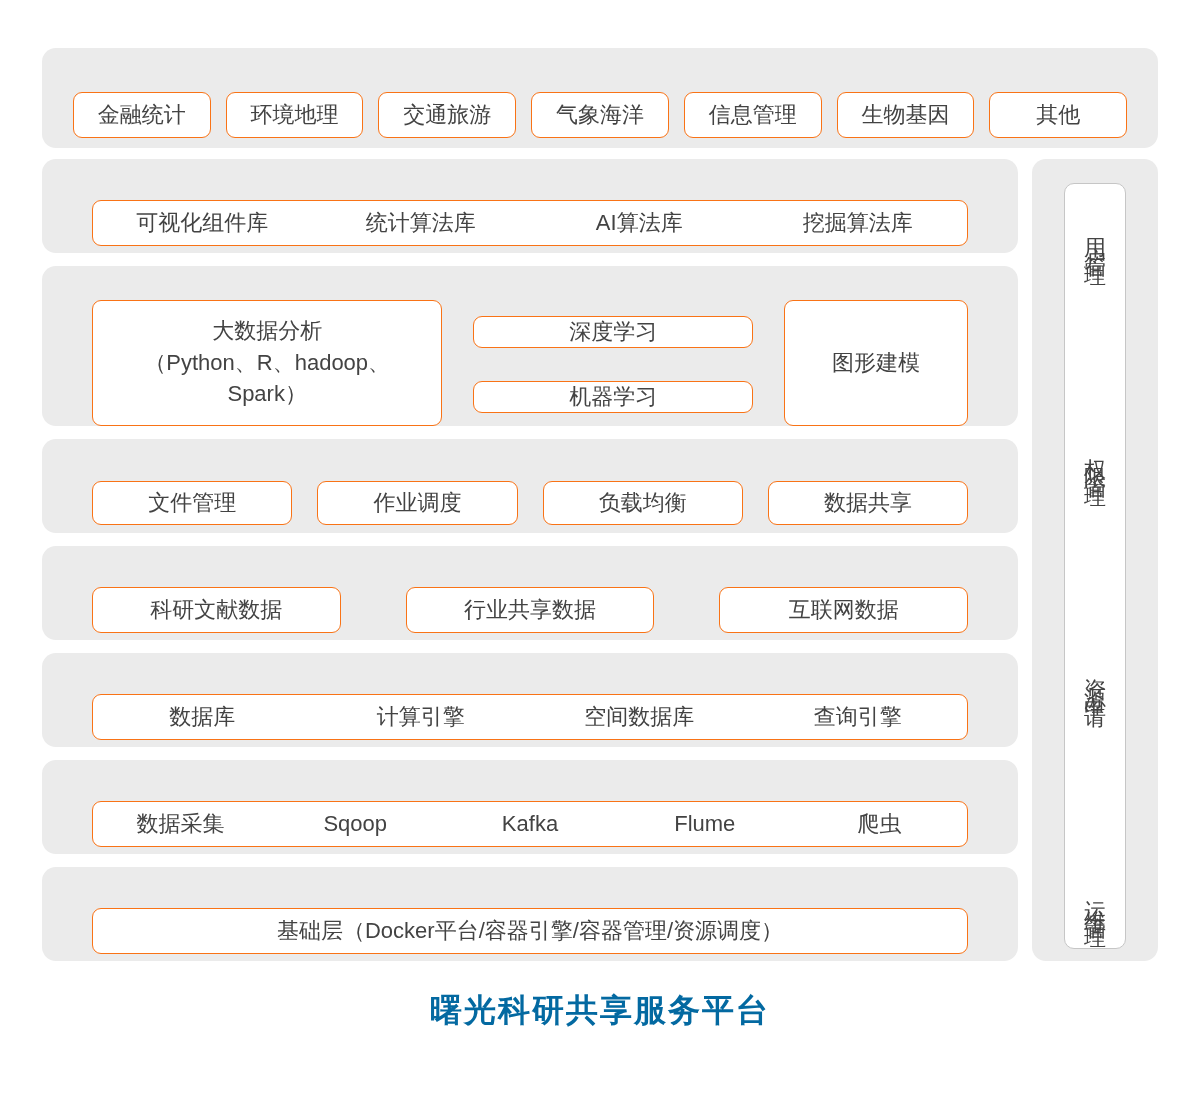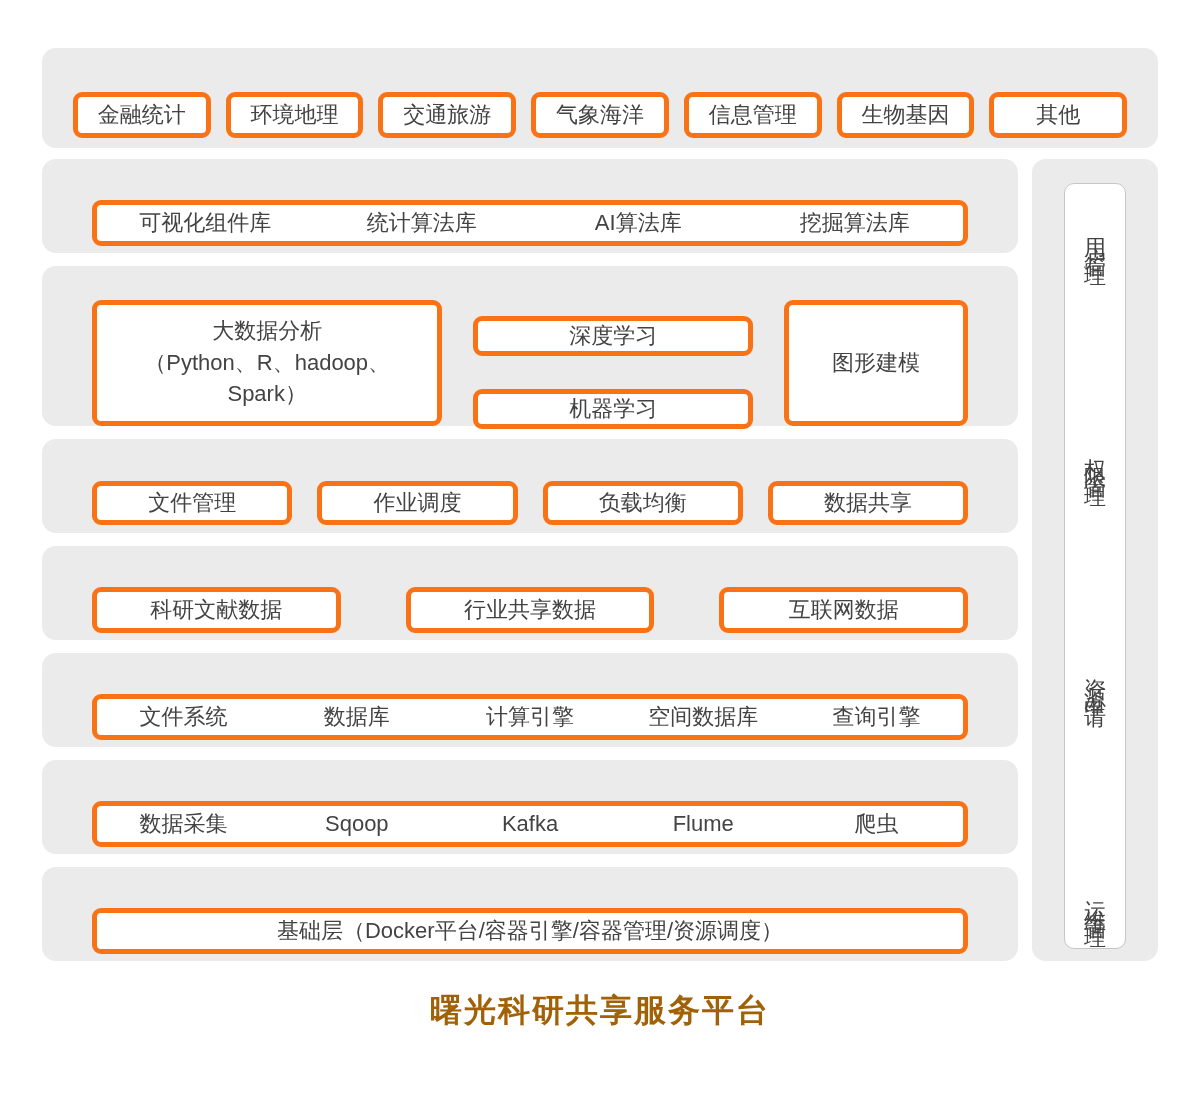--- a/index.html
+++ b/index.html
@@ -14,21 +14,21 @@
     position: relative;
     width: 1201px; height: 1099px;
     padding: 48px 43px 0 42px;
   }
   .panel {
     background: #ebebeb;
     border-radius: 14px;
   }
   .wbox {
     background: #ffffff;
-    border: 5px solid #f97316;
+    border: 1px solid #f97316;
     border-radius: 9px;
     display: flex;
     align-items: center;
     justify-content: center;
     font-size: 22px;
     color: #434343;
     margin-top: 33px;
   }
   
   .top-panel {
@@ -100,21 +100,21 @@
     letter-spacing: 9px;
     color: #434343;
   }
 
   .footer-title {
     margin-top: 28px;
     text-align: center;
     font-size: 32px;
     font-weight: bold;
     letter-spacing: 2px;
-    color: #a16207;
+    color: #0369a1;
   }
 </style>
 </head>
 <body>
 
 <div class="canvas">
 
   <div class="panel top-panel">
     <div class="wbox">金融统计</div>
     <div class="wbox">环境地理</div>
@@ -158,21 +158,20 @@
       </div>
 
       <div class="panel row row-gap65">
         <div class="wbox">科研文献数据</div>
         <div class="wbox">行业共享数据</div>
         <div class="wbox">互联网数据</div>
       </div>
 
       <div class="panel row">
         <div class="wbox strip">
-          <span class="cell">文件系统</span>
           <span class="cell">数据库</span>
           <span class="cell">计算引擎</span>
           <span class="cell">空间数据库</span>
           <span class="cell">查询引擎</span>
         </div>
       </div>
 
       <div class="panel row">
         <div class="wbox strip">
           <span class="cell">数据采集</span>

